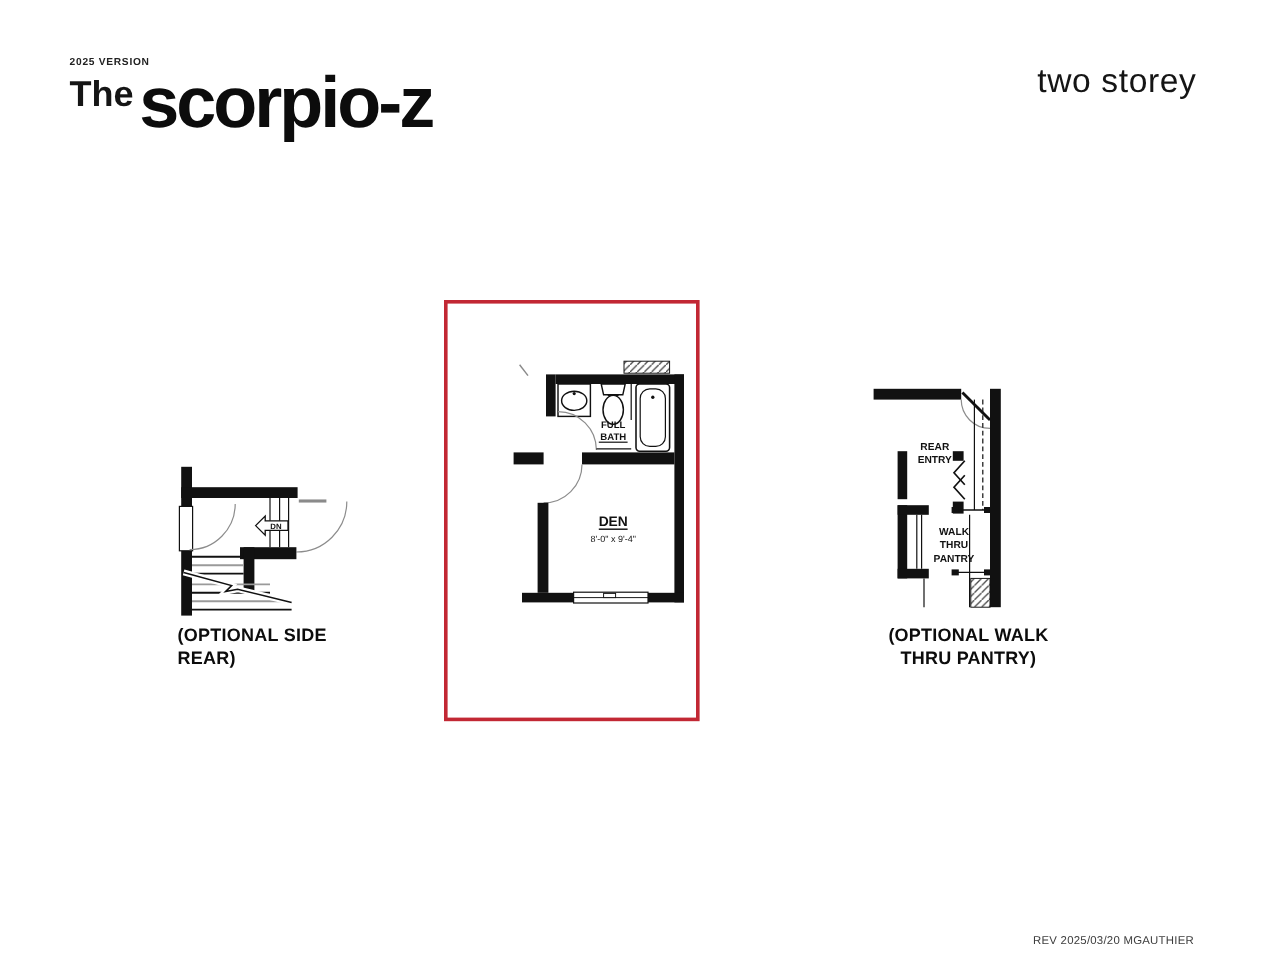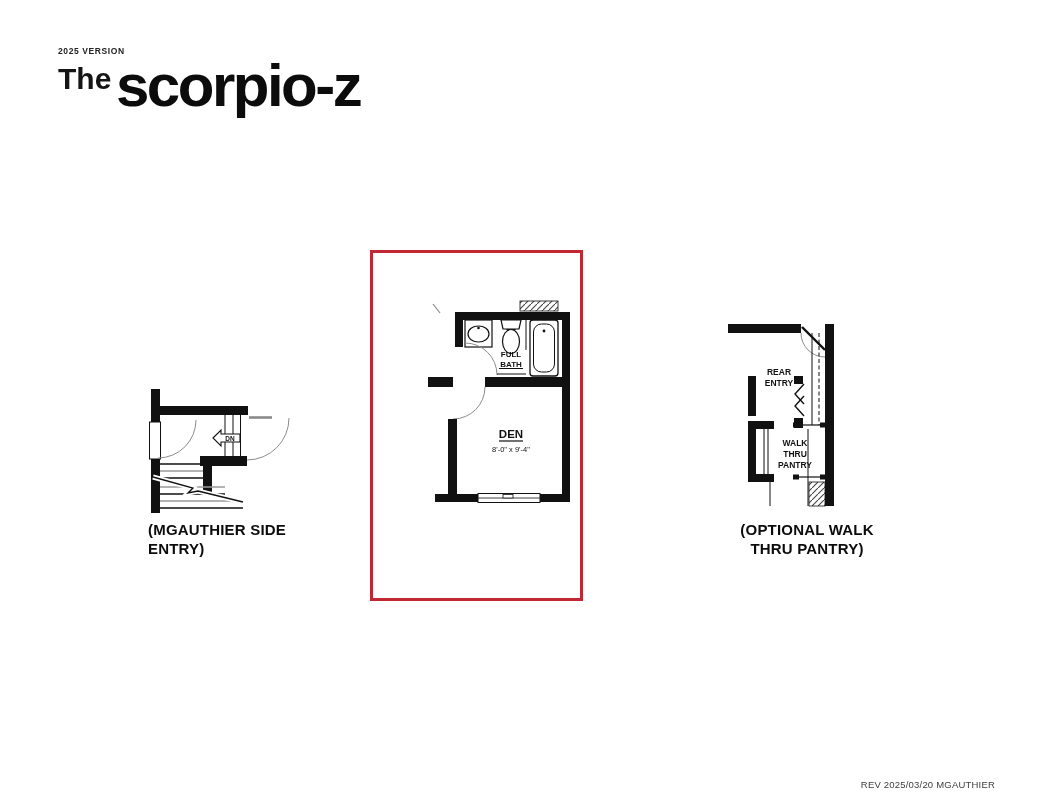--- a/index.html
+++ b/index.html
@@ -37,20 +37,21 @@
   .plan-label{font-weight:bold;}
 </style>
 </head>
 <body>
 
 <div id="page">
 
   <div class="abs" id="version-label">2025 VERSION</div>
   <div class="abs" id="title-prefix">The</div>
   <div class="abs" id="plan-title">scorpio-z</div>
+  <div class="abs" id="subtitle">two storey</div>
 
   <div class="abs" id="highlight-box"></div>
 
   <svg id="plan-side-entry" width="150" height="140" viewBox="0 0 150 140">
 
     <rect class="wall" x="6" y="8" width="9" height="124"></rect>
     <rect class="wall" x="6" y="25" width="97" height="9"></rect>
 
     <rect class="fixture" x="4.5" y="41" width="11" height="37" stroke-width="1"></rect>
 
@@ -174,18 +175,18 @@
 
     <line class="thin" x1="73" y1="163" x2="103" y2="163" stroke-width="1.2"></line>
     <rect x="71" y="160.5" width="6" height="5" fill="#111"></rect>
     <rect x="98" y="160.5" width="5" height="5" fill="#111"></rect>
 
     <line class="thin" x1="48" y1="168" x2="48" y2="192" stroke-width="1"></line>
     <line class="thin" x1="86" y1="115" x2="86" y2="192" stroke-width="1"></line>
     <rect x="87" y="168" width="16" height="24" fill="url(#hatch2)" stroke="#111" stroke-width="0.8"></rect>
   </svg>
 
-  <div class="abs caption" id="caption-side-entry">(MGAUTHIER SIDE ENTRY)</div>
+  <div class="abs caption" id="caption-side-entry">(OPTIONAL SIDE REAR)</div>
   <div class="abs caption" id="caption-pantry">(OPTIONAL WALK THRU PANTRY)</div>
 
   <div class="abs" id="revision-label">REV 2025/03/20 MGAUTHIER</div>
 
 </div>
 
 </body></html>

